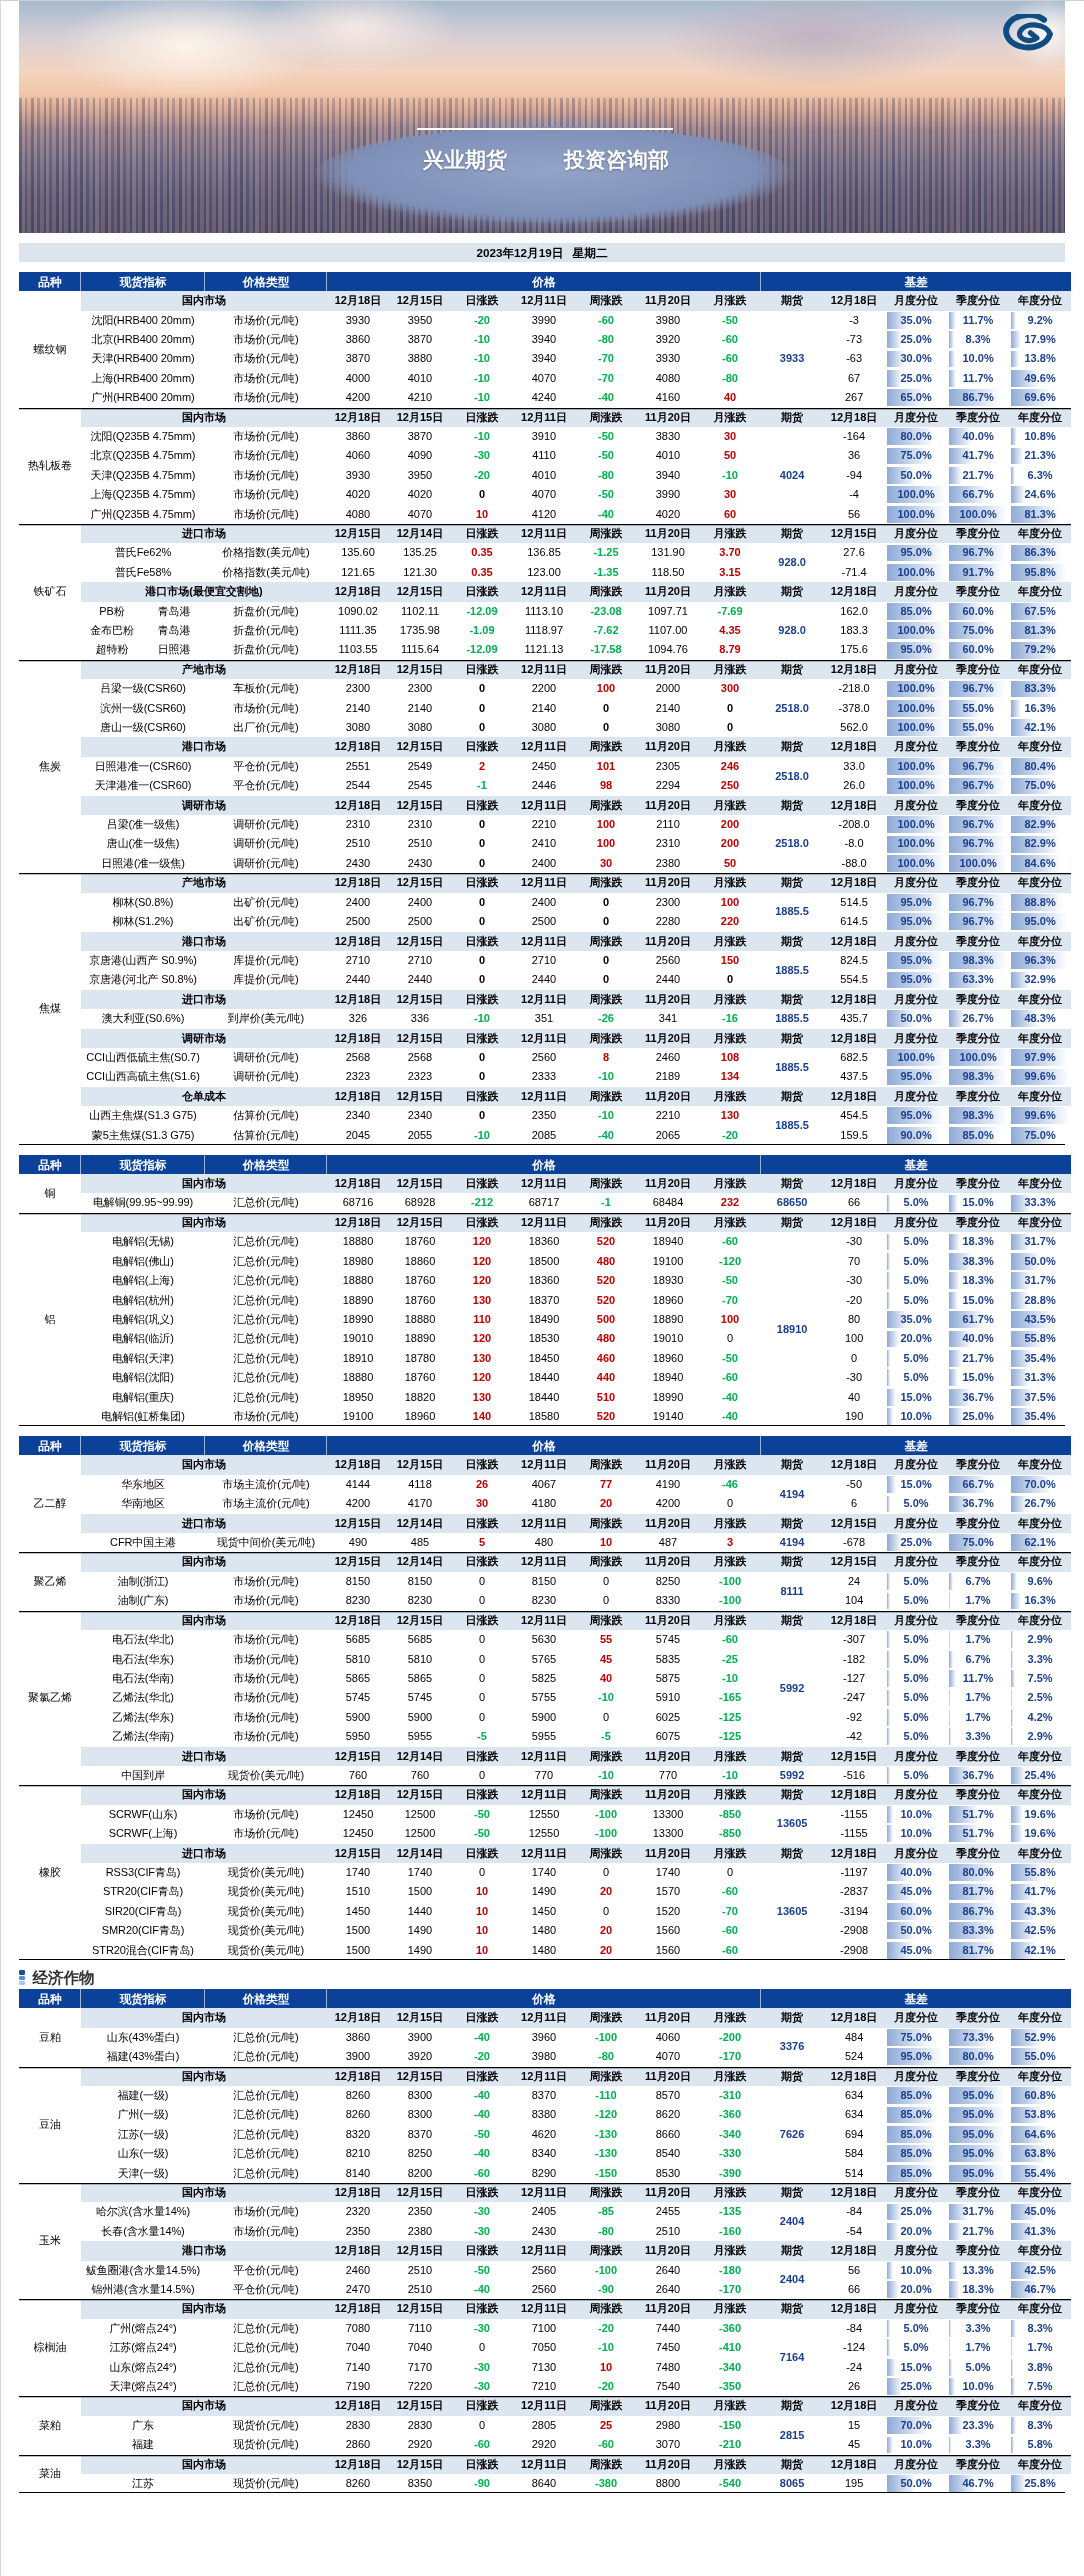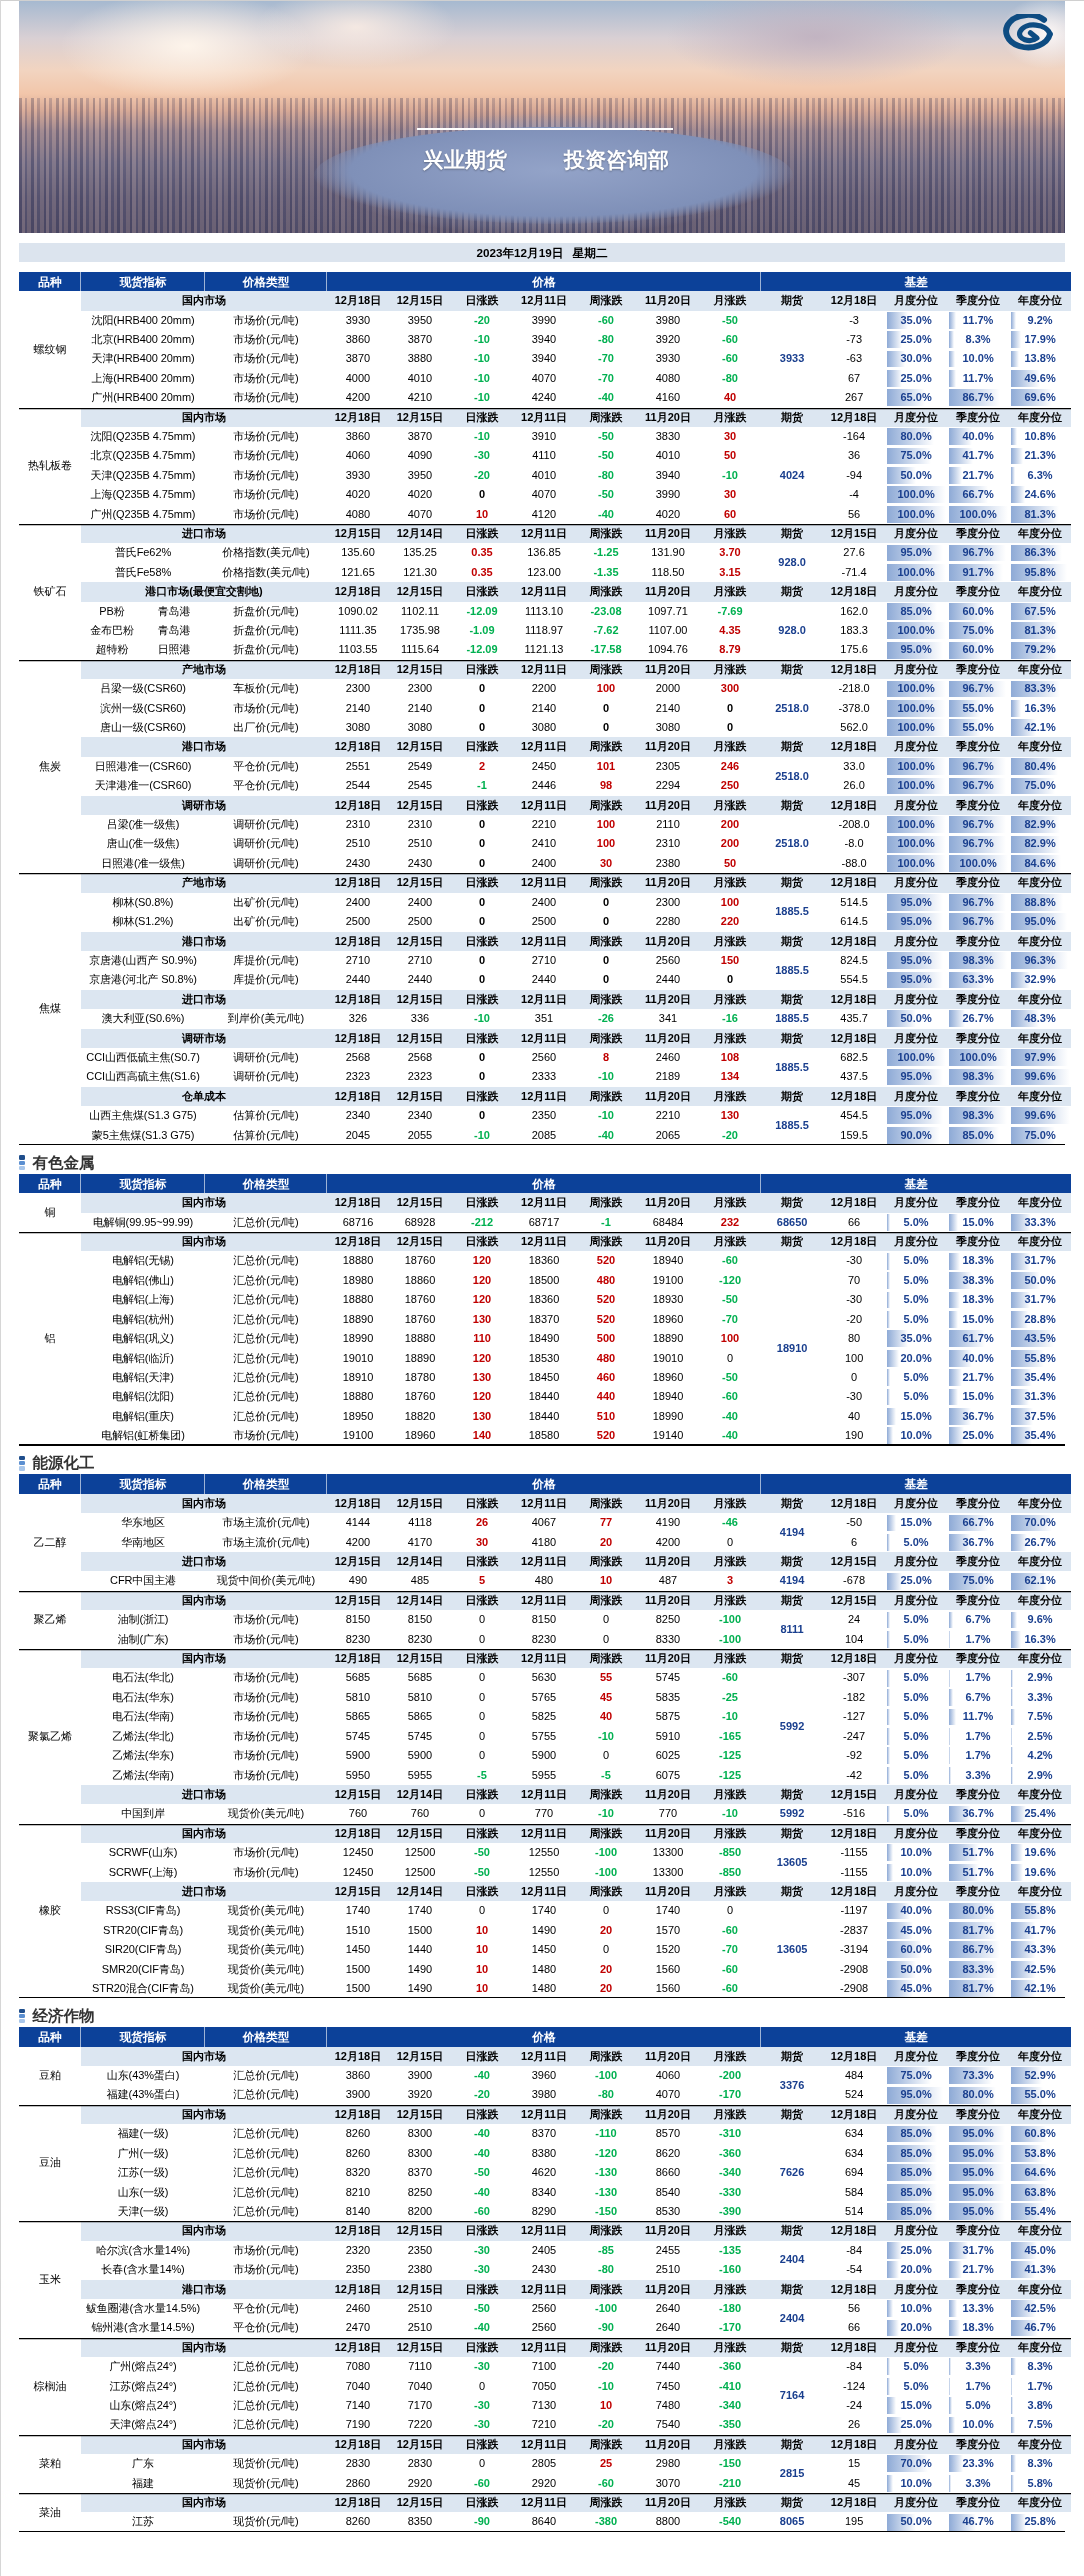--- a/index.html
+++ b/index.html
@@ -812,28 +812,20 @@
             <td class="num">159.5</td>
             <td class="pct"><div class="bar" style="width: calc(90% - 2.9px);"></div><span class="v">90.0%</span></td>
             <td class="pct"><div class="bar" style="width: calc(85% - 2.8px);"></div><span class="v">85.0%</span></td>
             <td class="pct"><div class="bar" style="width: calc(75% - 2.4px);"></div><span class="v">75.0%</span></td>
           </tr>
         </tbody>
       </table>
       <div class="sec-end"></div>
     </div>
     <div class="section">
-      <div class="sec-head">
-        <span class="sec-icon">
-          <i></i>
-          <i></i>
-          <i></i>
-        </span>
-        <span class="sec-title">有色金属</span>
-      </div>
       <table class="grid">
         <colgroup>
           <col style="width: 62px;">
           <col style="width: 124px;">
           <col style="width: 122px;">
           <col style="width: 62px;">
           <col style="width: 62px;">
           <col style="width: 62px;">
           <col style="width: 62px;">
           <col style="width: 62px;">
@@ -1050,28 +1042,20 @@
             <td class="num">190</td>
             <td class="pct"><div class="bar" style="width: calc(10% - 0.3px);"></div><span class="v">10.0%</span></td>
             <td class="pct"><div class="bar" style="width: calc(25% - 0.8px);"></div><span class="v">25.0%</span></td>
             <td class="pct"><div class="bar" style="width: calc(35.4% - 1.1px);"></div><span class="v">35.4%</span></td>
           </tr>
         </tbody>
       </table>
       <div class="sec-end"></div>
     </div>
     <div class="section">
-      <div class="sec-head">
-        <span class="sec-icon">
-          <i></i>
-          <i></i>
-          <i></i>
-        </span>
-        <span class="sec-title">能源化工</span>
-      </div>
       <table class="grid">
         <colgroup>
           <col style="width: 62px;">
           <col style="width: 124px;">
           <col style="width: 122px;">
           <col style="width: 62px;">
           <col style="width: 62px;">
           <col style="width: 62px;">
           <col style="width: 62px;">
           <col style="width: 62px;">

